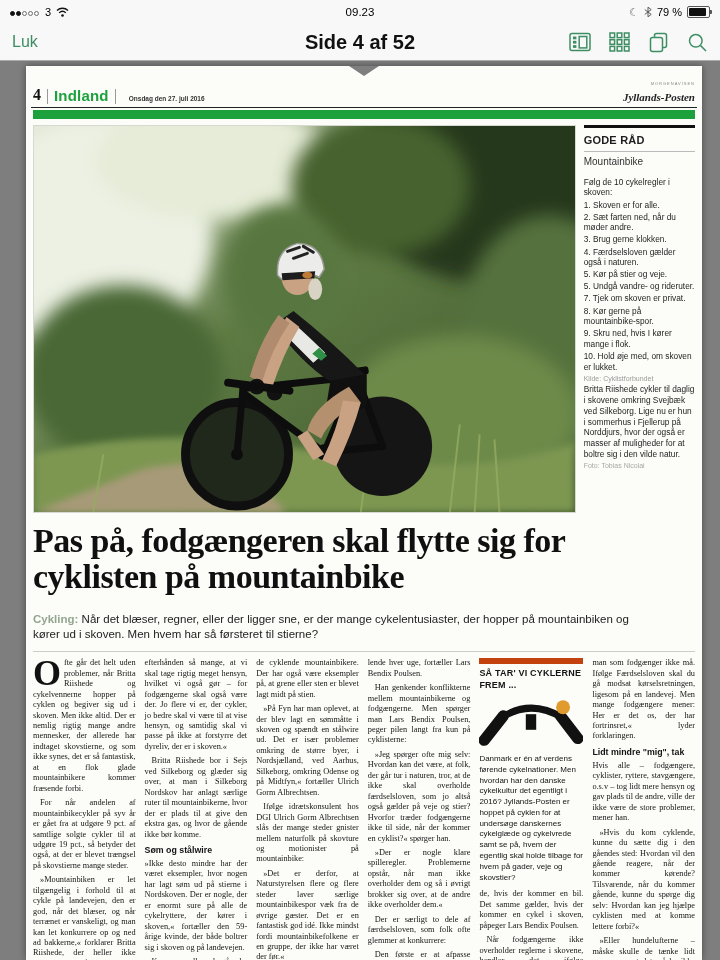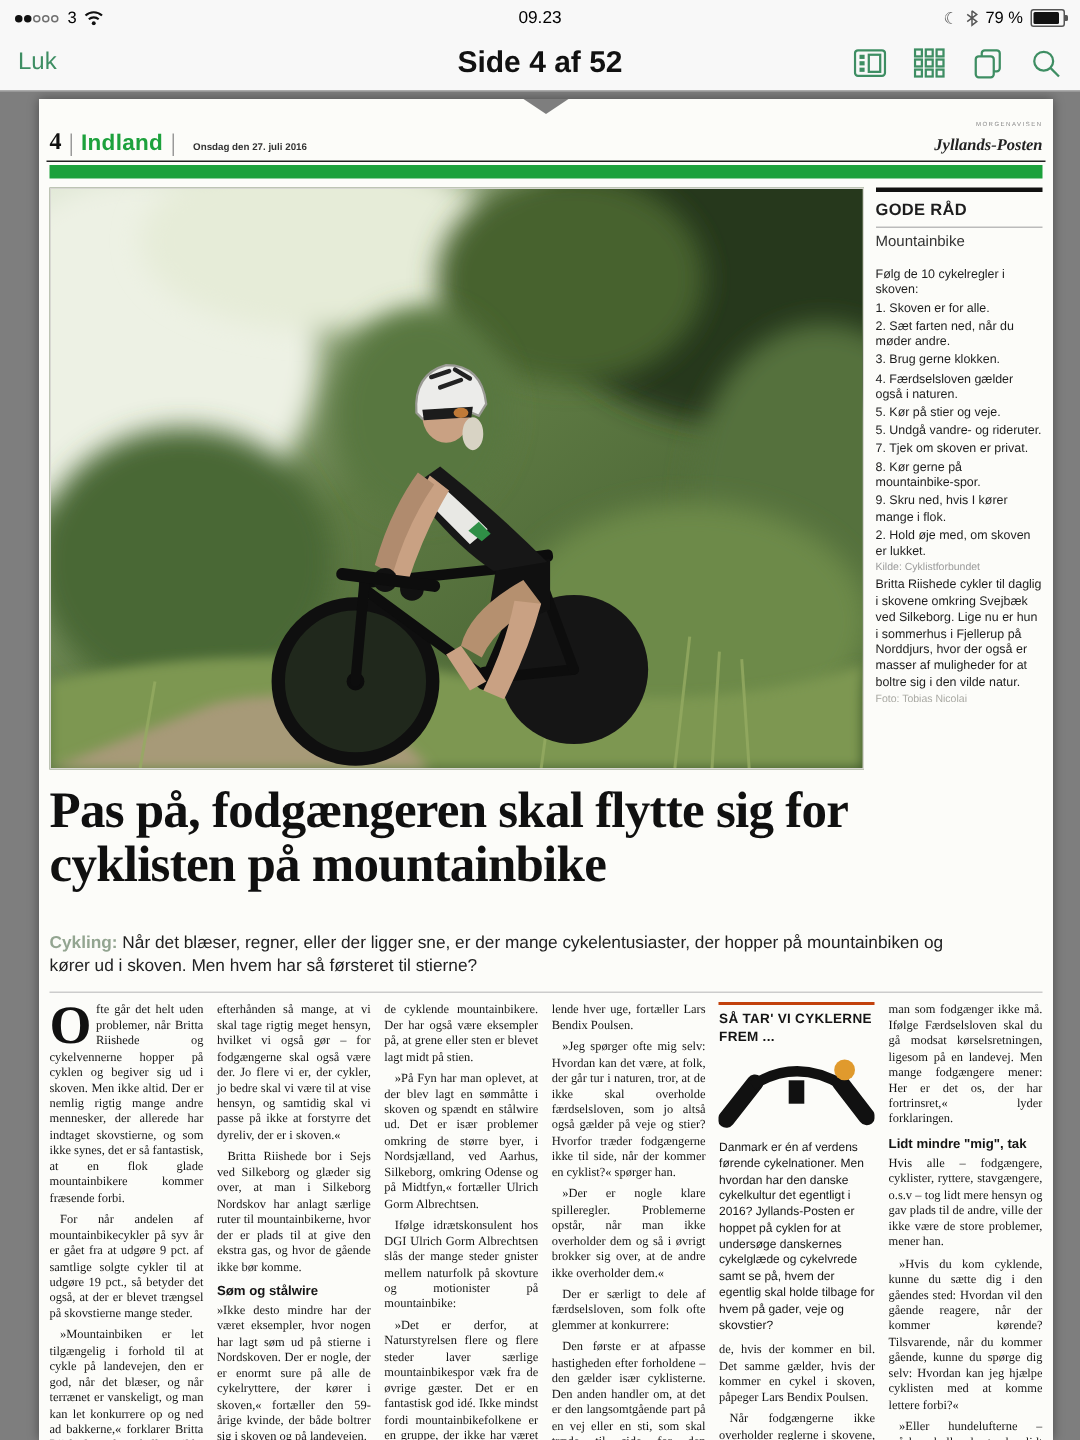--- a/index.html
+++ b/index.html
@@ -50,34 +50,34 @@
   .rail .hr{height:1px;background:#bbb;margin:3px 0 4px;}
   .rail .sub{font-size:10px;color:#333;margin:0 0 8px;}
   .rail p{margin:0 0 9px;}
   .rule{margin-bottom:1.5px;}
   .src{color:#9a9a9a;font-size:7px;margin-top:3px;}
   .cap{margin-top:52px;font-size:8.3px;line-height:1.3;color:#1d1d1d;}
   .credit{color:#a8a8a2;font-size:7px;}
   
   h1.headline{margin:10px 2px 0;font:bold 34px/1.05 "Liberation Serif",serif;color:#101010;
               letter-spacing:-.5px;max-width:595px;}
-  .standfirst{margin:28px 2px 0;font-size:11.5px;line-height:1.3;color:#222;max-width:600px;}
+  .standfirst{margin:18px 2px 0;font-size:11.5px;line-height:1.3;color:#222;max-width:600px;}
   .kicker{color:#93a591;font-weight:bold;}
   .divider{height:1px;background:#ccc;margin:9px 2px 6px;}
   
   .cols{display:grid;grid-template-columns:repeat(6,1fr);gap:9px;margin:0 2px;height:318px;overflow:hidden;
         font-family:"Liberation Serif",serif;font-size:8.3px;line-height:1.26;color:#141414;text-align:justify;}
   .cols p{margin:0 0 4px;}
   .cols p.ind{text-indent:7px;}
   .byline{font-family:"Liberation Sans",sans-serif;margin-bottom:7px;}
   .byline .bn{font-size:7.5px;font-weight:bold;line-height:1.25;}
   .byline .be{font-size:6px;color:#999;line-height:1.3;margin-top:3px;}
   .dropcap{float:left;font:bold 36px/27px "Liberation Serif",serif;padding:2px 3px 0 0;color:#111;}
   .colsub{font-family:"Liberation Sans",sans-serif;font-size:8.8px;font-weight:bold;margin:5px 0 3px;text-align:left;}
-  .factbox{font-family:"Liberation Sans",sans-serif;border-top:2px solid #c2410c;padding-top:4px;margin-bottom:6px;text-align:left;}
+  .factbox{font-family:"Liberation Sans",sans-serif;border-top:6px solid #c2410c;padding-top:4px;margin-bottom:6px;text-align:left;}
   .factbox h3{font-size:9px;margin:0 0 4px;letter-spacing:.2px;}
   .factbox svg{display:block;margin:2px auto 5px;}
   .factbox p{font-size:8px;line-height:1.35;text-align:left;}
 </style>
 </head>
 <body>
 
 <div class="statusbar">
   <div class="sb-left">
     <span>
@@ -236,21 +236,21 @@
         <div class="rule">Følg de 10 cykelregler i skoven:</div>
         <div class="rule">1. Skoven er for alle.</div>
         <div class="rule">2. Sæt farten ned, når du møder andre.</div>
         <div class="rule">3. Brug gerne klokken.</div>
         <div class="rule">4. Færdselsloven gælder også i naturen.</div>
         <div class="rule">5. Kør på stier og veje.</div>
         <div class="rule">5. Undgå vandre- og rideruter.</div>
         <div class="rule">7. Tjek om skoven er privat.</div>
         <div class="rule">8. Kør gerne på mountainbike-spor.</div>
         <div class="rule">9. Skru ned, hvis I kører mange i flok.</div>
-        <div class="rule">2. Hold øje med, om skoven er lukket.</div>
+        <div class="rule">10. Hold øje med, om skoven er lukket.</div>
         <div class="src">Kilde: Cyklistforbundet</div>
         <p class="cap">
           <span>Britta Riishede cykler til daglig i skovene omkring Svejbæk ved Silkeborg. Lige nu er hun i sommerhus i Fjellerup på Norddjurs, hvor der også er masser af muligheder for at boltre sig i den vilde natur.</span>
           <span class="credit">Foto: Tobias Nicolai</span>
         </p>
       </div>
     </div>
 
     <h1 class="headline">Pas på, fodgængeren skal flytte sig for cyklisten på mountainbike</h1>
 
@@ -276,20 +276,21 @@
       </div>
       <div>
         <p>de cyklende mountainbikere. Der har også være eksempler på, at grene eller sten er blevet lagt midt på stien.</p>
         <p class="ind">»På Fyn har man oplevet, at der blev lagt en sømmåtte i skoven og spændt en stålwire ud. Det er især problemer omkring de større byer, i Nordsjælland, ved Aarhus, Silkeborg, omkring Odense og på Midtfyn,« fortæller Ulrich Gorm Albrechtsen.</p>
         <p class="ind">Ifølge idrætskonsulent hos DGI Ulrich Gorm Albrechtsen slås der mange steder gnister mellem naturfolk på skovture og motionister på mountainbike:</p>
         <p class="ind">»Det er derfor, at Naturstyrelsen flere og flere steder laver særlige mountainbikespor væk fra de øvrige gæster. Det er en fantastisk god idé. Ikke mindst fordi mountainbikefolkene er en gruppe, der ikke har været der før.«</p>
 
       </div>
       <div>
         <p>lende hver uge, fortæller Lars Bendix Poulsen.</p>
+        <p class="ind">Han genkender konflikterne mellem mountainbikerne og fodgængerne. Men spørger man Lars Bendix Poulsen, peger pilen langt fra kun på cyklisterne:</p>
         <p class="ind">»Jeg spørger ofte mig selv: Hvordan kan det være, at folk, der går tur i naturen, tror, at de ikke skal overholde færdselsloven, som jo altså også gælder på veje og stier? Hvorfor træder fodgængerne ikke til side, når der kommer en cyklist?« spørger han.</p>
         <p class="ind">»Der er nogle klare spilleregler. Problemerne opstår, når man ikke overholder dem og så i øvrigt brokker sig over, at de andre ikke overholder dem.«</p>
         <p class="ind">Der er særligt to dele af færdselsloven, som folk ofte glemmer at konkurrere:</p>
         <p class="ind">Den første er at afpasse hastigheden efter forholdene – den gælder især cyklisterne. Den anden handler om, at det er den langsomtgående part på en vej eller en sti, som skal træde til side for den hurtigkørende. Det siger færdselsloven. Det gælder også på en landevej: Hvis du går på en landevej, skal du træde til si-</p>
       </div>
       <div>
         <div class="factbox">
           <h3>SÅ TAR' VI CYKLERNE FREM ...</h3>
           <svg width="104" height="54" viewBox="0 0 120 62">
             <path d="M6,52 L28,24" stroke="#111" stroke-width="13" stroke-linecap="round"></path>

